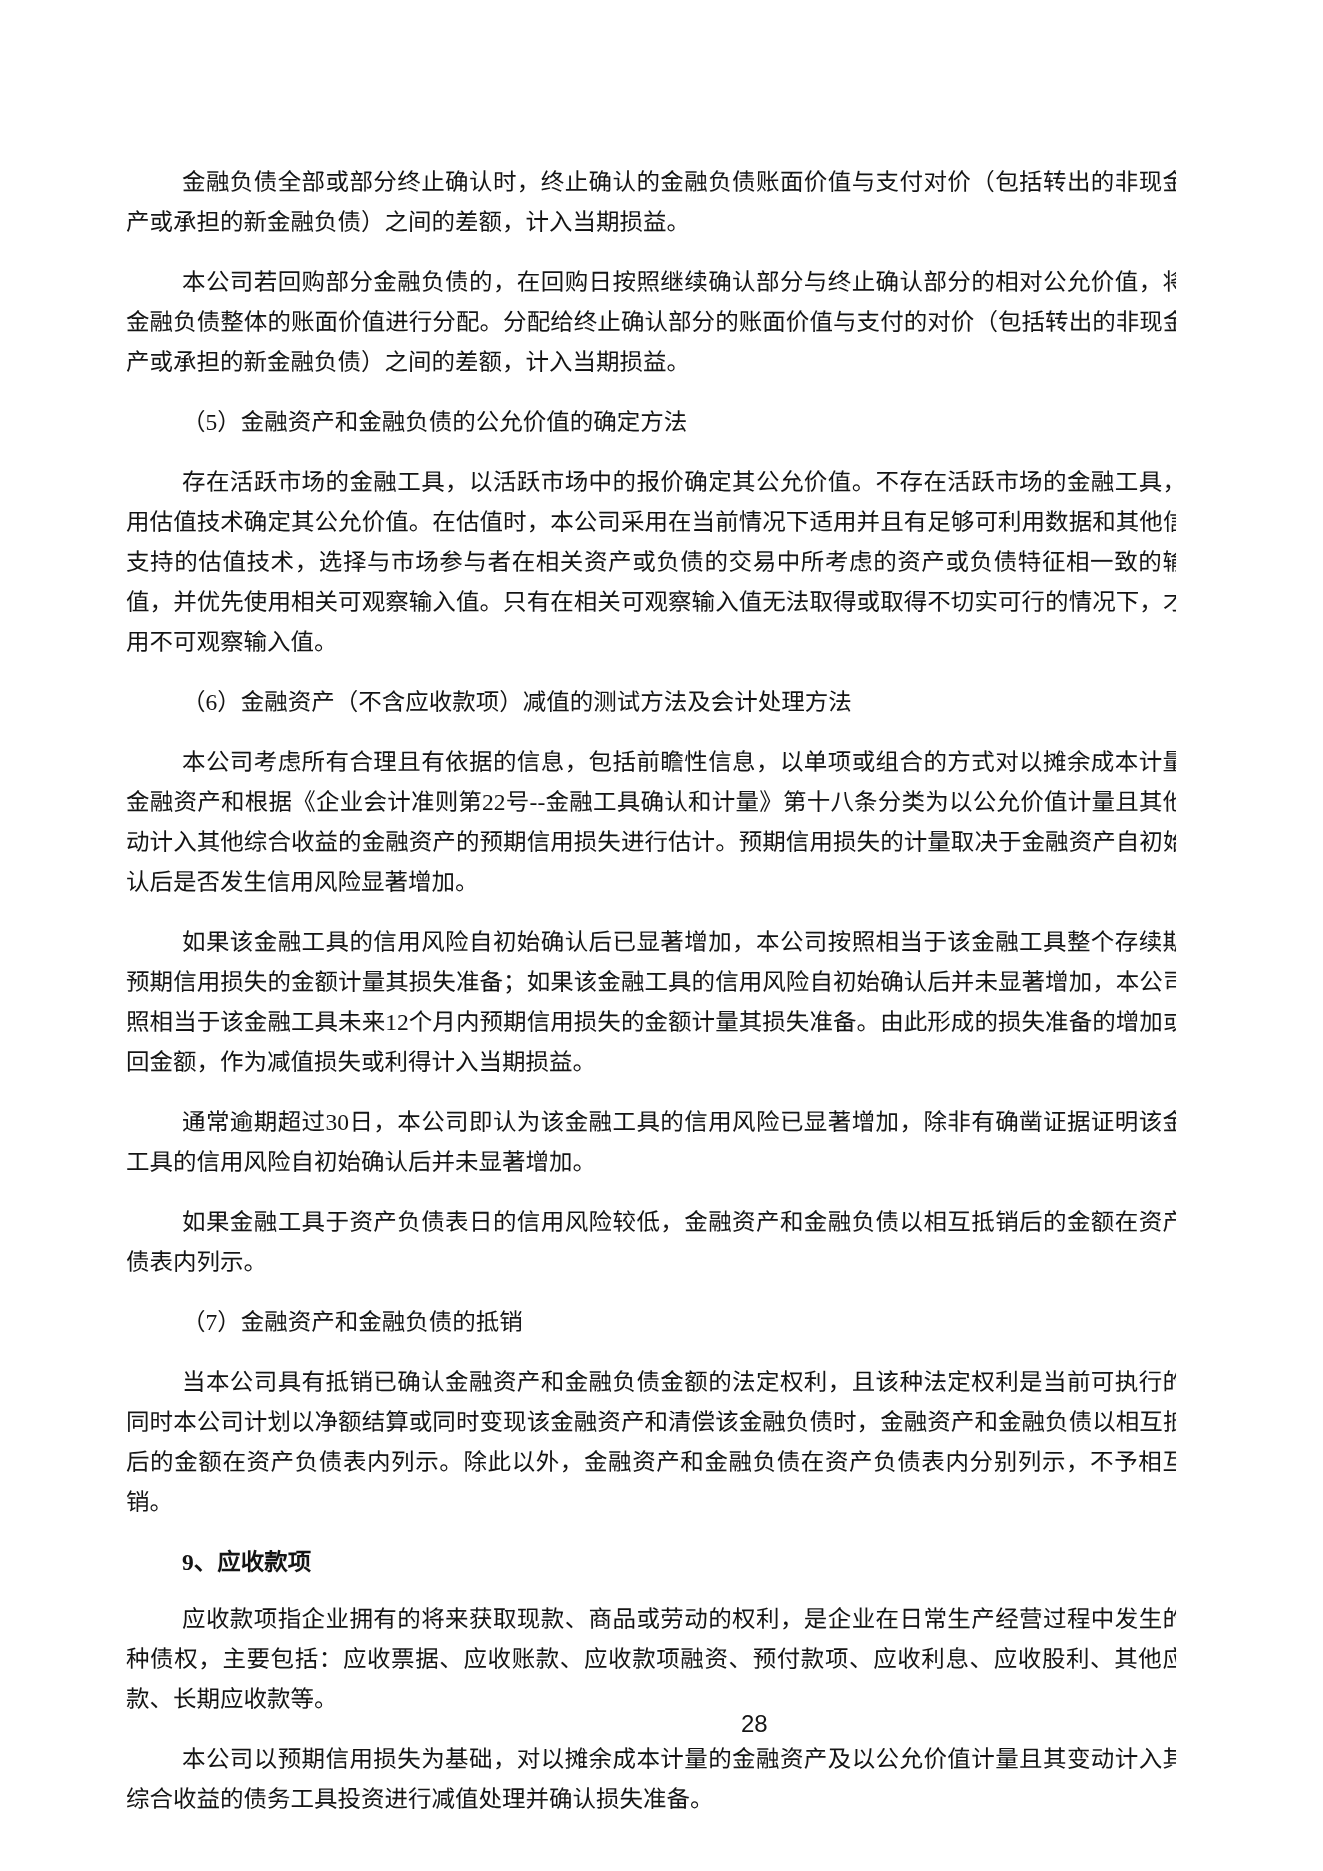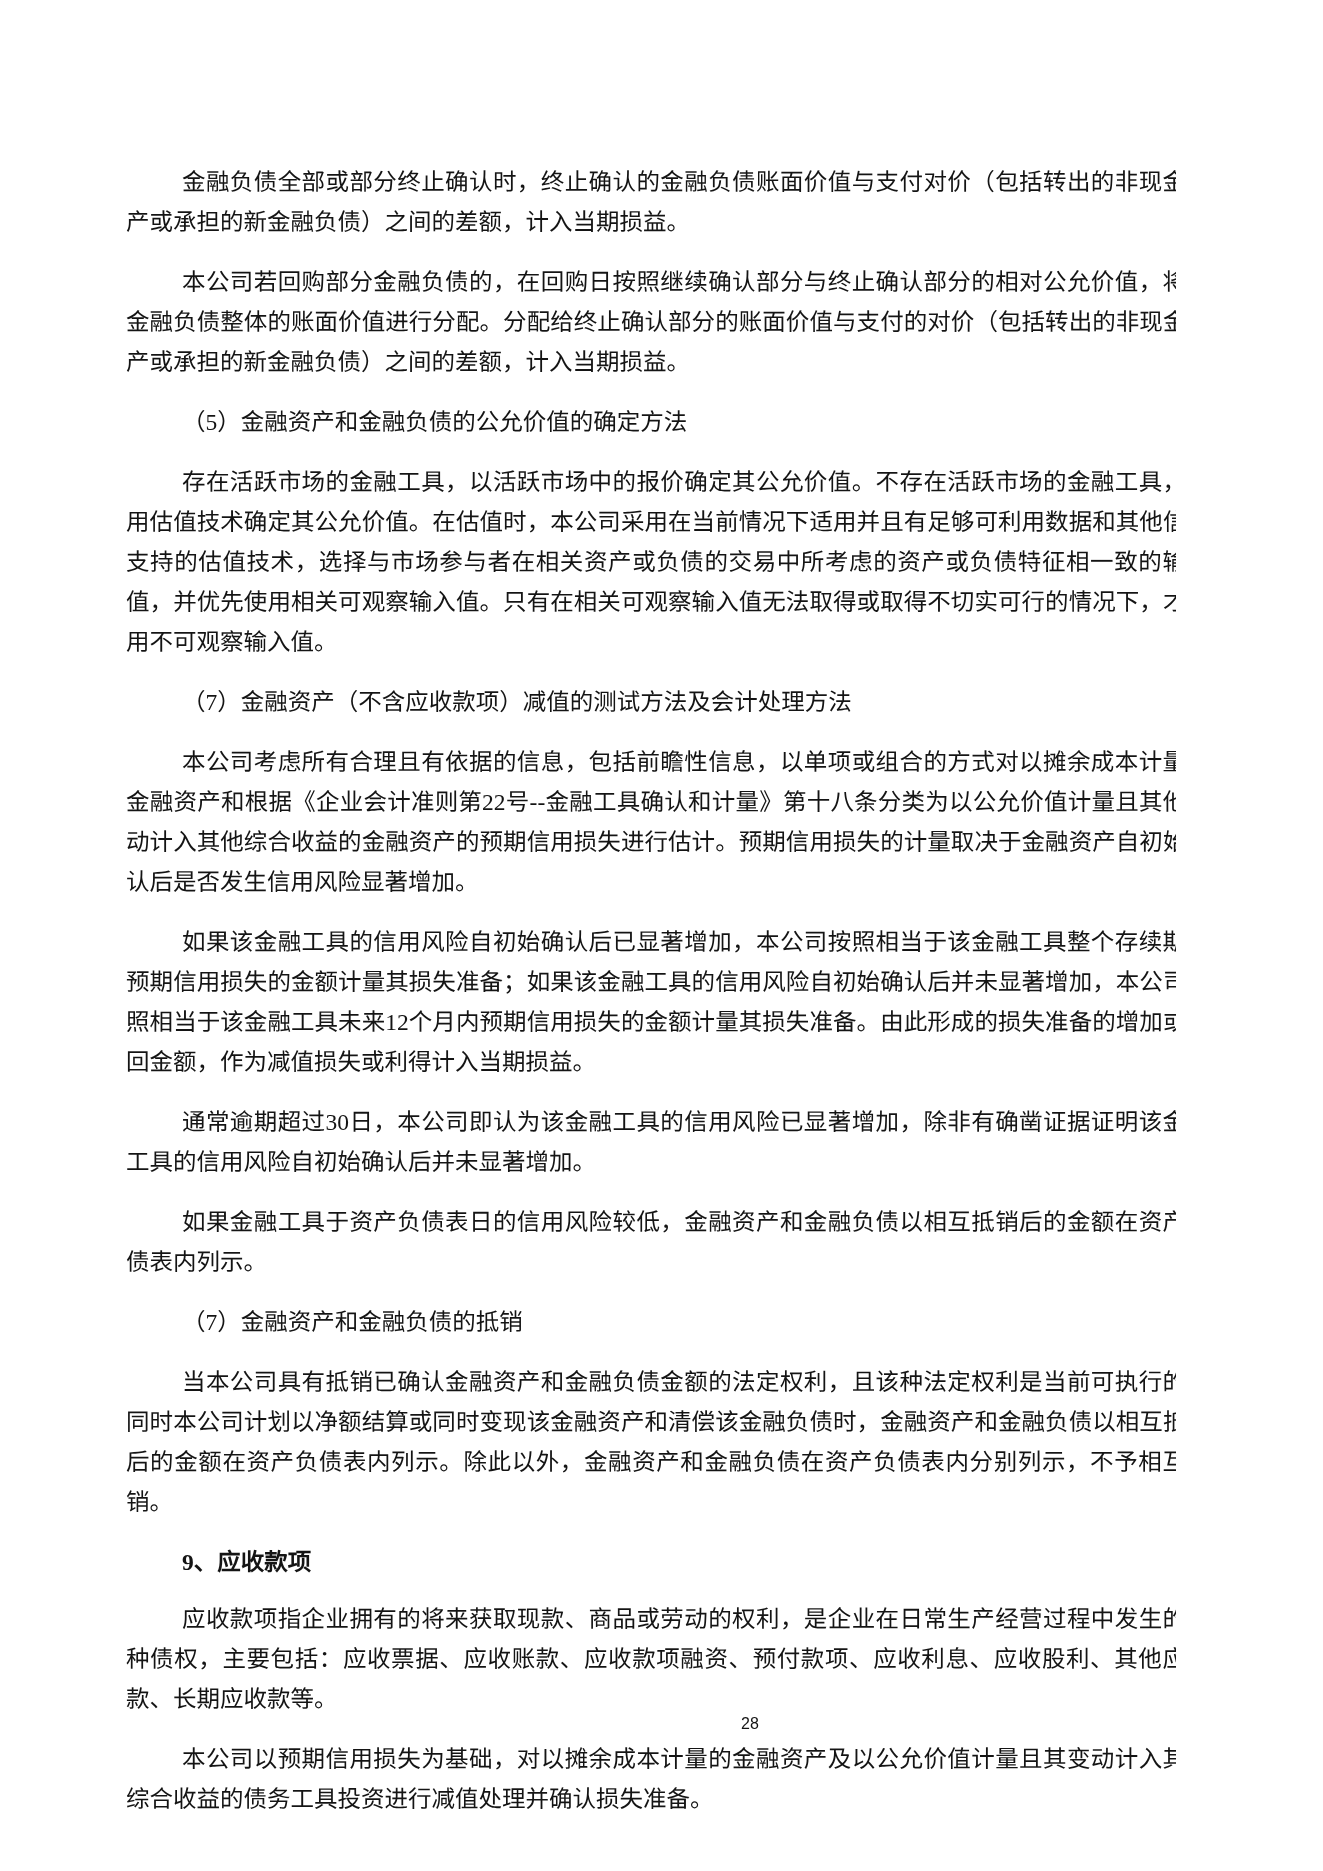--- a/index.html
+++ b/index.html
@@ -39,35 +39,35 @@
     text-align: left;
   }
   .content .block.bold + .block {
     margin-top: 17px;
   }
   .page-footer {
     position: absolute;
     left: 741px;
     top: 1708px;
     font-family: "Liberation Sans", "DejaVu Sans", sans-serif;
-    font-size: 16px;
+    font-size: 24px;
     line-height: 32px;
     color: #141414;
   }
 </style>
 </head>
 <body>
 
 <div class="page">
   <div class="content">
     <p class="block">金融负债全部或部分终止确认时，终止确认的金融负债账面价值与支付对价（包括转出的非现金资产或承担的新金融负债）之间的差额，计入当期损益。</p>
     <p class="block">本公司若回购部分金融负债的，在回购日按照继续确认部分与终止确认部分的相对公允价值，将该金融负债整体的账面价值进行分配。分配给终止确认部分的账面价值与支付的对价（包括转出的非现金资产或承担的新金融负债）之间的差额，计入当期损益。</p>
     <h3 class="block">（5）金融资产和金融负债的公允价值的确定方法</h3>
     <p class="block">存在活跃市场的金融工具，以活跃市场中的报价确定其公允价值。不存在活跃市场的金融工具，采用估值技术确定其公允价值。在估值时，本公司采用在当前情况下适用并且有足够可利用数据和其他信息支持的估值技术，选择与市场参与者在相关资产或负债的交易中所考虑的资产或负债特征相一致的输入值，并优先使用相关可观察输入值。只有在相关可观察输入值无法取得或取得不切实可行的情况下，才使用不可观察输入值。</p>
-    <h3 class="block">（7）金融资产（不含应收款项）减值的测试方法及会计处理方法</h3>
+    <h3 class="block">（6）金融资产（不含应收款项）减值的测试方法及会计处理方法</h3>
     <p class="block">本公司考虑所有合理且有依据的信息，包括前瞻性信息，以单项或组合的方式对以摊余成本计量的金融资产和根据《企业会计准则第22号--金融工具确认和计量》第十八条分类为以公允价值计量且其他变动计入其他综合收益的金融资产的预期信用损失进行估计。预期信用损失的计量取决于金融资产自初始确认后是否发生信用风险显著增加。</p>
     <p class="block">如果该金融工具的信用风险自初始确认后已显著增加，本公司按照相当于该金融工具整个存续期内预期信用损失的金额计量其损失准备；如果该金融工具的信用风险自初始确认后并未显著增加，本公司按照相当于该金融工具未来12个月内预期信用损失的金额计量其损失准备。由此形成的损失准备的增加或转回金额，作为减值损失或利得计入当期损益。</p>
     <p class="block">通常逾期超过30日，本公司即认为该金融工具的信用风险已显著增加，除非有确凿证据证明该金融工具的信用风险自初始确认后并未显著增加。</p>
     <p class="block">如果金融工具于资产负债表日的信用风险较低，金融资产和金融负债以相互抵销后的金额在资产负债表内列示。</p>
     <h3 class="block">（7）金融资产和金融负债的抵销</h3>
     <p class="block">当本公司具有抵销已确认金融资产和金融负债金额的法定权利，且该种法定权利是当前可执行的，同时本公司计划以净额结算或同时变现该金融资产和清偿该金融负债时，金融资产和金融负债以相互抵销后的金额在资产负债表内列示。除此以外，金融资产和金融负债在资产负债表内分别列示，不予相互抵销。</p>
     <h2 class="block bold">9、应收款项</h2>
     <p class="block">应收款项指企业拥有的将来获取现款、商品或劳动的权利，是企业在日常生产经营过程中发生的各种债权，主要包括：应收票据、应收账款、应收款项融资、预付款项、应收利息、应收股利、其他应收款、长期应收款等。</p>
     <p class="block">本公司以预期信用损失为基础，对以摊余成本计量的金融资产及以公允价值计量且其变动计入其他综合收益的债务工具投资进行减值处理并确认损失准备。</p>
   </div>

